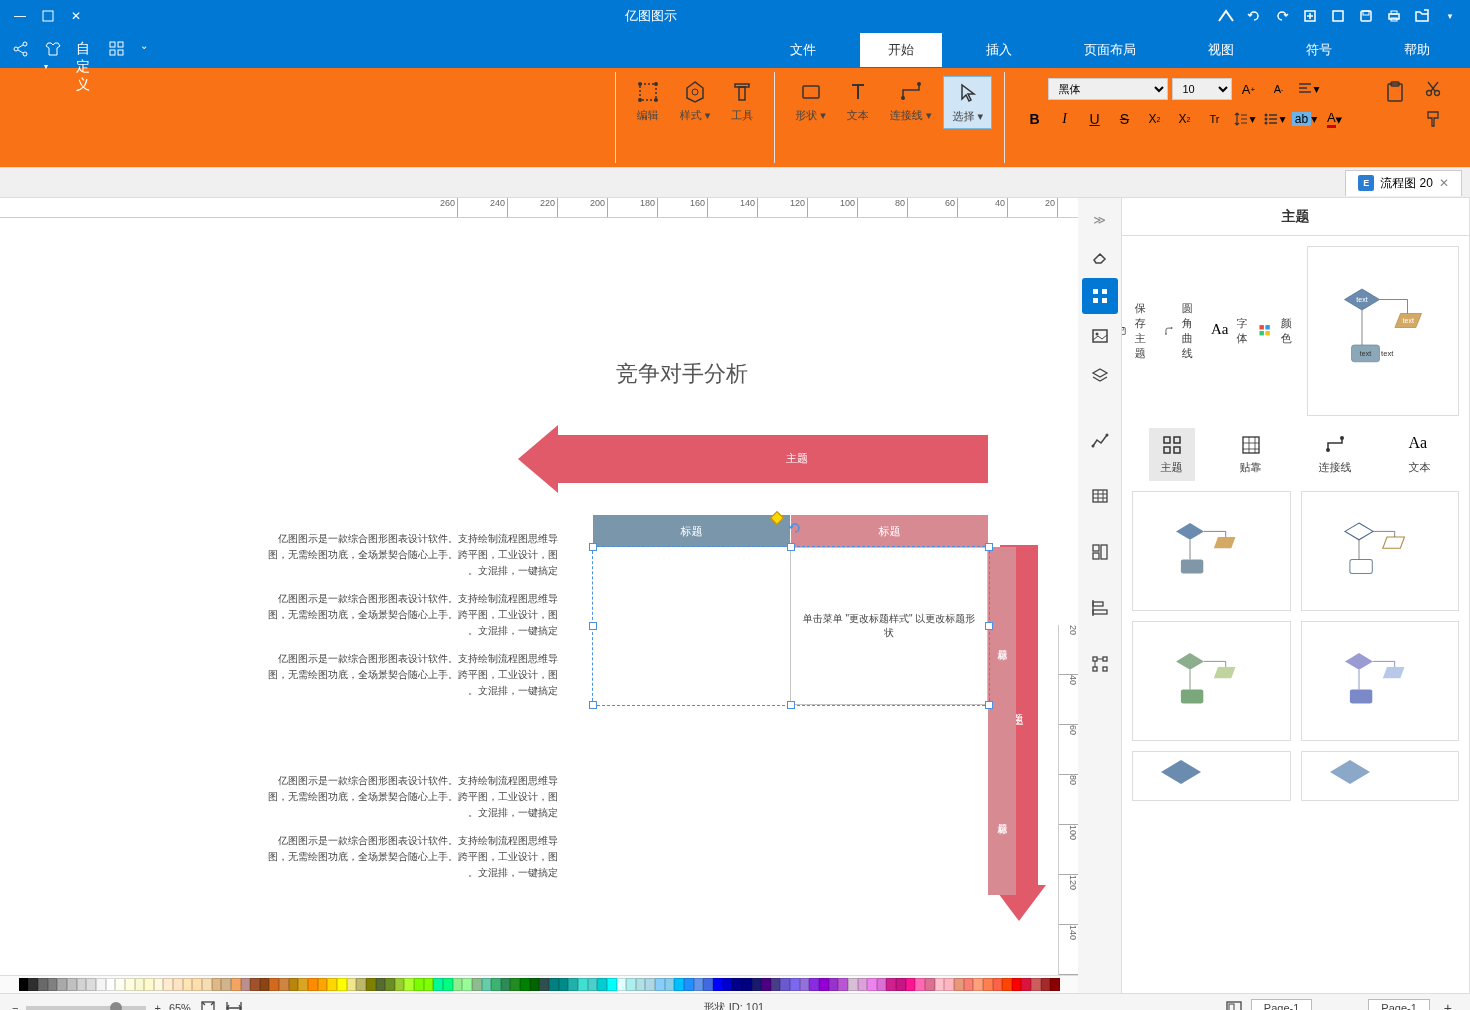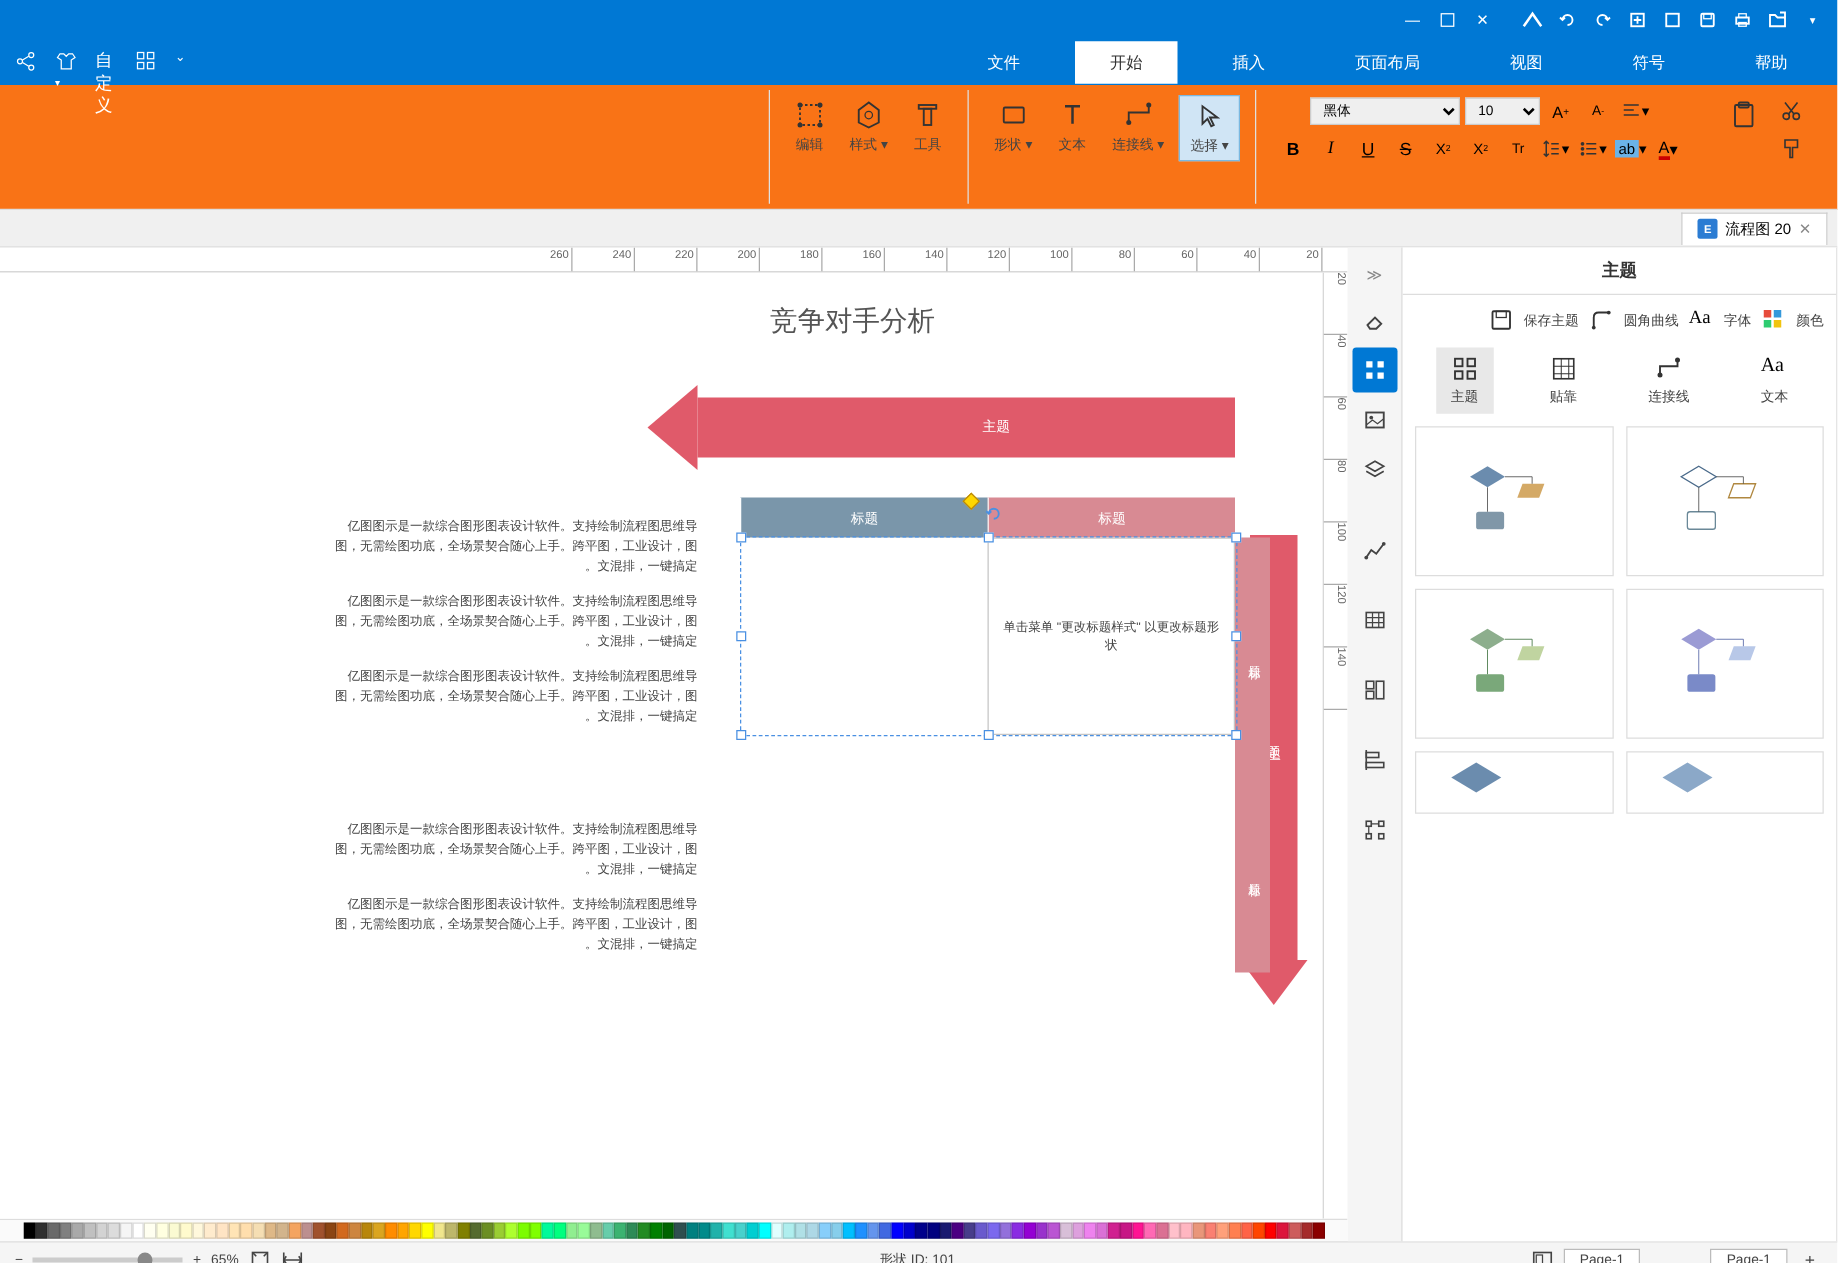--- a/index.html
+++ b/index.html
@@ -44,21 +44,21 @@
     
     .side-toolbar { width: 44px; background: #f5f5f5; border-right: 1px solid #ddd; display: flex; flex-direction: column; align-items: center; padding: 8px 0; gap: 4px; }
     .side-tool { width: 36px; height: 36px; display: flex; align-items: center; justify-content: center; cursor: pointer; border-radius: 3px; }
     .side-tool.active { background: #0078d4; color: #fff; }
     .side-collapse { width: 36px; height: 28px; display: flex; align-items: center; justify-content: center; cursor: pointer; color: #888; }
     
     
     .canvas-area { flex: 1; display: flex; flex-direction: column; direction: ltr; overflow: hidden; }
     .canvas-ruler-h { height: 20px; background: #fff; border-bottom: 1px solid #ccc; display: flex; font-size: 9px; color: #666; direction: rtl; padding-right: 20px; }
     .ruler-mark { width: 50px; border-right: 1px solid #aaa; text-align: right; padding-right: 2px; }
-    .canvas-wrap { flex: 1; display: flex; overflow: hidden; }
+    .canvas-wrap { flex: 1; display: flex; overflow: hidden; align-items: flex-end; }
     .canvas-ruler-v { width: 20px; background: #fff; border-left: 1px solid #ccc; display: flex; flex-direction: column; font-size: 9px; color: #666; }
     .ruler-mark-v { height: 50px; border-bottom: 1px solid #aaa; writing-mode: vertical-rl; text-align: left; padding-bottom: 2px; }
     .canvas { flex: 1; background: #fff; position: relative; overflow: auto; }
     
     
     .canvas-content { position: relative; width: 100%; height: 640px; direction: rtl; }
     .doc-title { position: absolute; top: 24px; right: 310px; font-size: 22px; color: #555; }
     .big-arrow-h { position: absolute; top: 100px; right: 70px; width: 430px; height: 48px; background: #e05a6a; }
     .big-arrow-h::before { content: ''; position: absolute; left: -40px; top: -10px; border-right: 40px solid #e05a6a; border-top: 34px solid transparent; border-bottom: 34px solid transparent; }
     .big-arrow-h-label { position: absolute; color: #fff; top: 16px; right: 180px; font-size: 11px; }
@@ -172,20 +172,21 @@
         </svg>
       </div>
     <div class="titlebar-btn">
         <svg width="16" height="16" viewBox="0 0 16 16">
           <path d="M2 4 H6 L8 6 H14 V13 H2 Z" stroke="#fff" fill="none" stroke-width="1.5"></path>
           <path d="M10 2 L14 2 L14 6" stroke="#fff" fill="none" stroke-width="1.5"></path>
         </svg>
       </div>
     <div class="titlebar-btn" style="font-size:9px;">▾</div>
   </div>
+  <div class="titlebar-title">亿图图示</div>
   <div class="titlebar-right">
     <div class="titlebar-btn">—</div>
     <div class="titlebar-btn">
         <svg width="12" height="12" viewBox="0 0 12 12">
           <rect x="1" y="1" width="10" height="10" stroke="#fff" fill="none"></rect>
         </svg>
       </div>
     <div class="titlebar-btn">✕</div>
   </div>
 </div>
@@ -349,20 +350,33 @@
     <span class="doc-tab-close">✕</span>
   </div>
 </div>
 
 <div class="main">
 
   <div class="theme-panel">
     <div class="theme-header">主题</div>
     <div class="theme-body">
       <div class="theme-preview-top">
+        <div class="theme-big-preview">
+          <svg class="mini-flow" width="150" height="150" viewBox="0 0 150 150">
+            <path d="M45 15 L70 30 L45 45 L20 30 Z" fill="#6b8cae" stroke="#4a6a8a"></path>
+            <text x="45" y="34" font-size="10" fill="#fff" text-anchor="middle">text</text>
+            <path d="M100 50 L130 50 L122 70 L92 70 Z" fill="#d4a966" stroke="#b08840"></path>
+            <text x="111" y="63" font-size="10" fill="#fff" text-anchor="middle">text</text>
+            <rect x="30" y="95" width="40" height="24" rx="4" fill="#8ba8b8" stroke="#6a8898"></rect>
+            <text x="50" y="110" font-size="10" fill="#333" text-anchor="middle">text</text>
+            <path d="M45 45 L45 95" stroke="#555" fill="none" marker-end="url(#ah)"></path>
+            <path d="M70 30 L110 30 L110 50" stroke="#555" fill="none"></path>
+            <text x="90" y="110" font-size="11" fill="#333">text</text>
+          </svg>
+        </div>
         <div class="theme-options-col">
           <div class="theme-opt-row">
             <svg class="theme-opt-icon" width="20" height="20" viewBox="0 0 20 20">
                 <rect x="2" y="2" width="6" height="6" fill="#e74c3c"></rect>
                 <rect x="10" y="2" width="6" height="6" fill="#3498db"></rect>
                 <rect x="2" y="10" width="6" height="6" fill="#2ecc71"></rect>
                 <rect x="10" y="10" width="6" height="6" fill="#f1c40f"></rect>
               </svg>
             <span class="theme-opt-label">颜色</span>
           </div>

